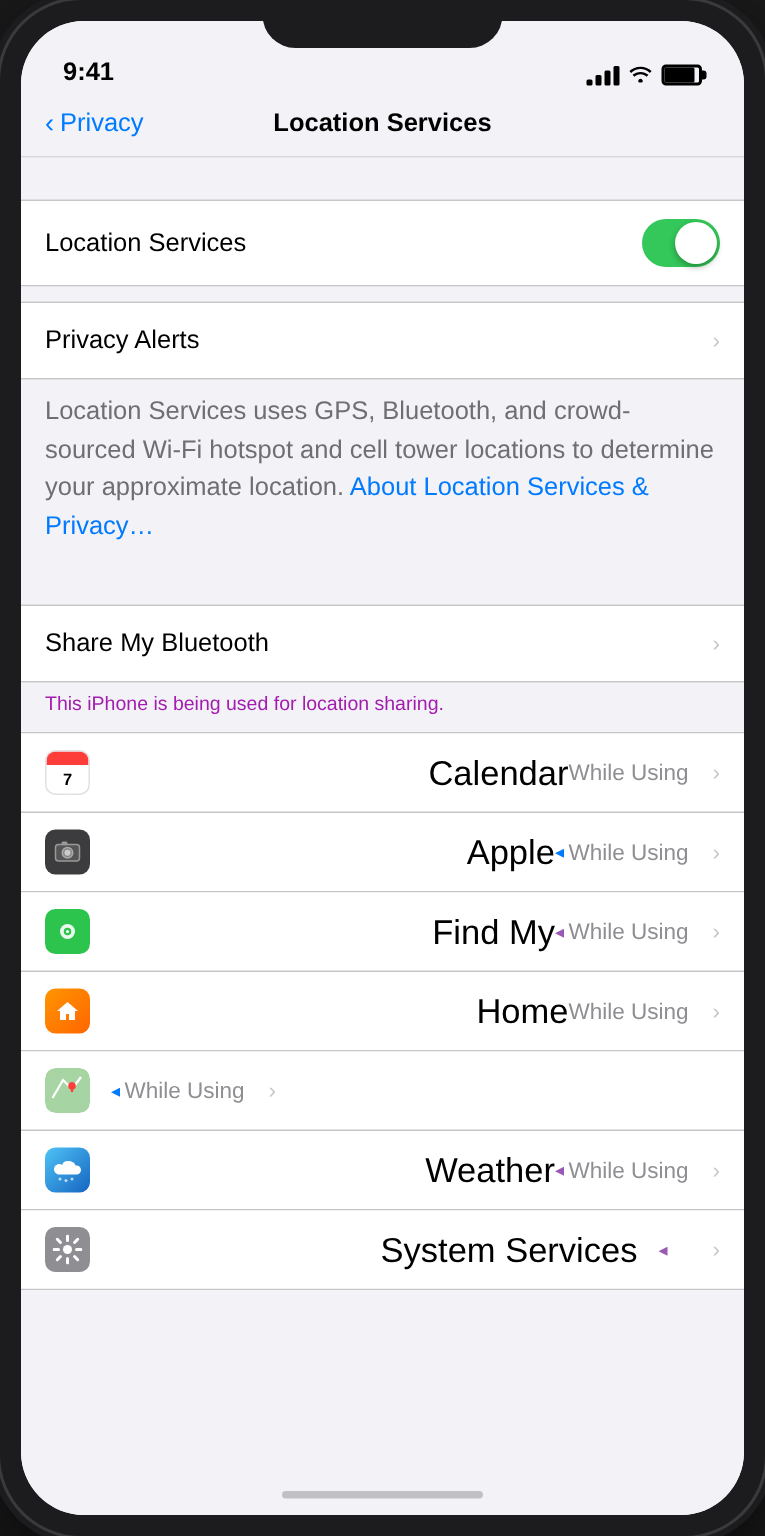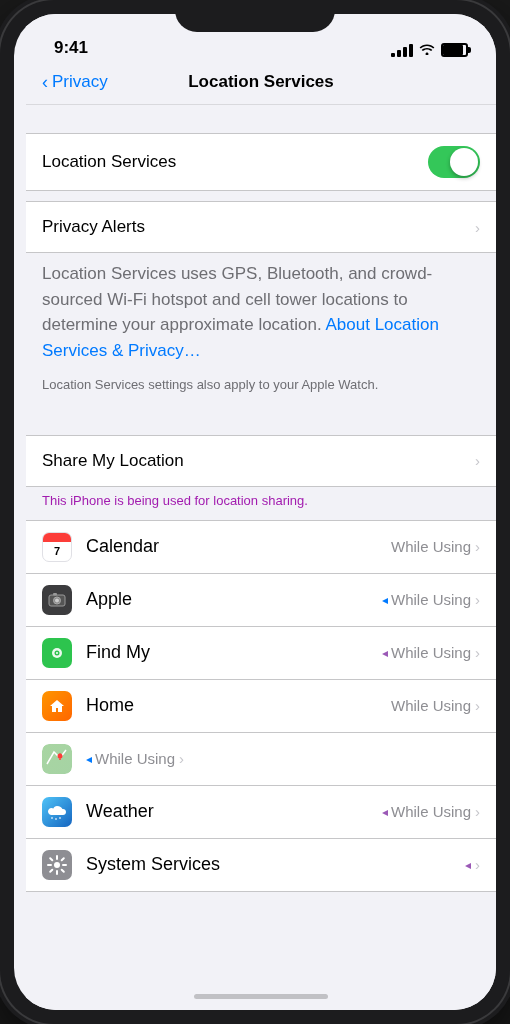--- a/index.html
+++ b/index.html
@@ -27,21 +27,20 @@
       position: absolute;
       top: 14px;
       left: 14px;
       right: 14px;
       bottom: 14px;
       background: #f2f2f7;
       border-radius: 42px;
       overflow: hidden;
       display: flex;
       flex-direction: column;
-      padding-left: 12px;
     }
 
     
     .notch {
       position: absolute;
       top: 0;
       left: 50%;
       transform: translateX(-50%);
       width: 160px;
       height: 32px;
@@ -251,45 +250,47 @@
       align-items: center;
       padding: 11px 16px;
       background: #fff;
       min-height: 52px;
       border-bottom: 0.5px solid #c6c6c8;
       position: relative;
     }
 
     .app-cell:last-child {
       border-bottom: none;
+      gap: 14px;
     }
 
     .app-icon {
       width: 30px;
       height: 30px;
       border-radius: 7px;
       margin-right: 14px;
       flex-shrink: 0;
       display: flex;
       align-items: center;
       justify-content: center;
       font-size: 16px;
       overflow: hidden;
     }
 
     .app-name {
-      font-size: 18px;
+      font-size: 23px;
       color: #000;
       flex: 1;
+      text-align: right;
     }
 
     .app-value {
       font-size: 15px;
       color: #8e8e93;
-      margin-right: 4px;
+      margin-right: 16px;
       display: flex;
       align-items: center;
       gap: 3px;
     }
 
     .location-arrow {
       color: #007aff;
       font-size: 12px;
     }
 
@@ -474,27 +475,26 @@
       <div class="cell-group">
         <div class="cell">
           <span class="cell-label">Privacy Alerts</span>
           <span class="cell-chevron">›</span>
         </div>
       </div>
 
       <div class="section-description">
         <span>Location Services uses GPS, Bluetooth, and crowd-sourced Wi-Fi hotspot and cell tower locations to determine your approximate location. </span><a href="#">About Location Services &amp; Privacy…</a>
       </div>
-      <div class="section-description-secondary">Location Services settings also apply to your Apple Watch.</div>
 
       <div class="section-spacer"></div>
 
       <div class="cell-group">
         <div class="cell">
-          <span class="cell-label">Share My Location</span>
+          <span class="cell-label">Share My Bluetooth</span>
           <span class="cell-chevron">›</span>
         </div>
       </div>
 
       <div class="sharing-note">This iPhone is being used for location sharing.</div>
 
       <div class="cell-group">
 
         <div class="app-cell">
           <div class="app-icon icon-calendar">

